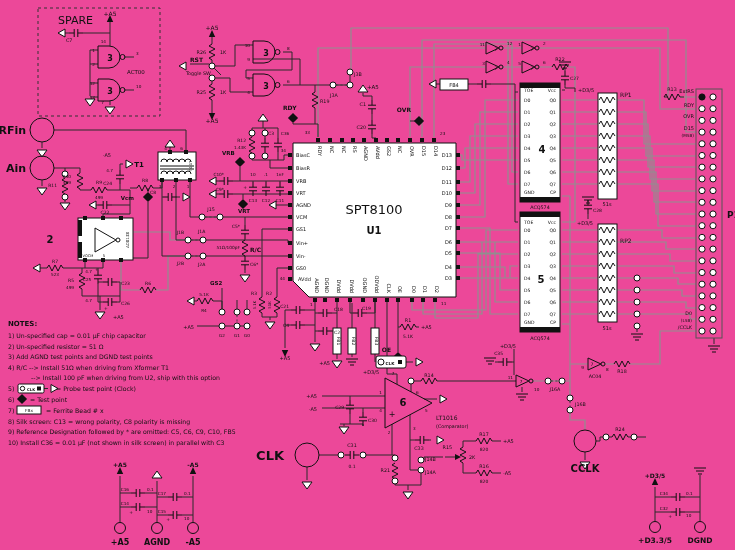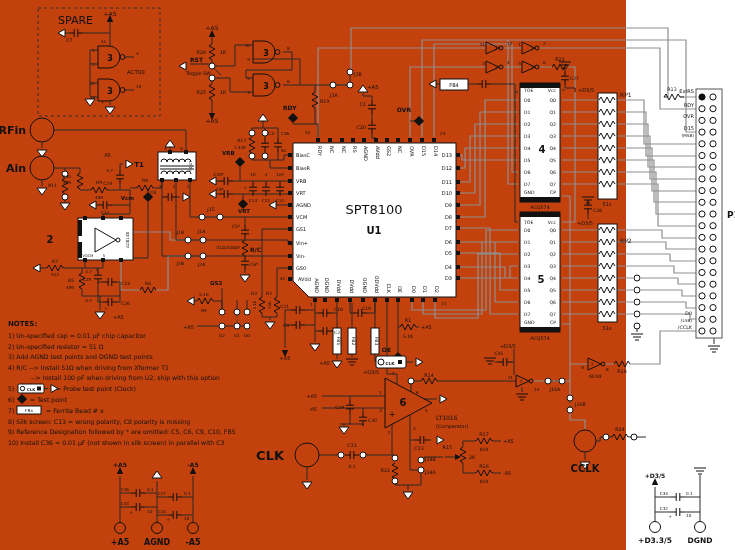--- a/index.html
+++ b/index.html
@@ -1,16 +1,16 @@
 <!DOCTYPE html>
 <html><head>
 <meta charset="utf-8">
 <style>
   html,body{margin:0;padding:0;background:#fff;}
-  #stage{width:626px;height:550px;position:relative;background:#c2410c;text-decoration:underline;}
+  #stage{width:735px;height:550px;position:relative;background:#ec4899;text-decoration:underline;}
   svg{font-family:"DejaVu Sans","Liberation Sans",sans-serif;}
   svg text{fill:#111;}
   .wk{stroke:#2b2b2b;stroke-width:1;fill:none;}
   .wg{stroke:#8f8f8f;stroke-width:1.2;fill:none;}
   .sym{stroke:#111;stroke-width:1;fill:none;}
   .box{stroke:#111;stroke-width:1;fill:#fff;}
   .blk{fill:#111;stroke:none;}
   .dash{stroke:#444;stroke-width:1;fill:none;stroke-dasharray:2.2,2.2;}
 </style>
 </head>

